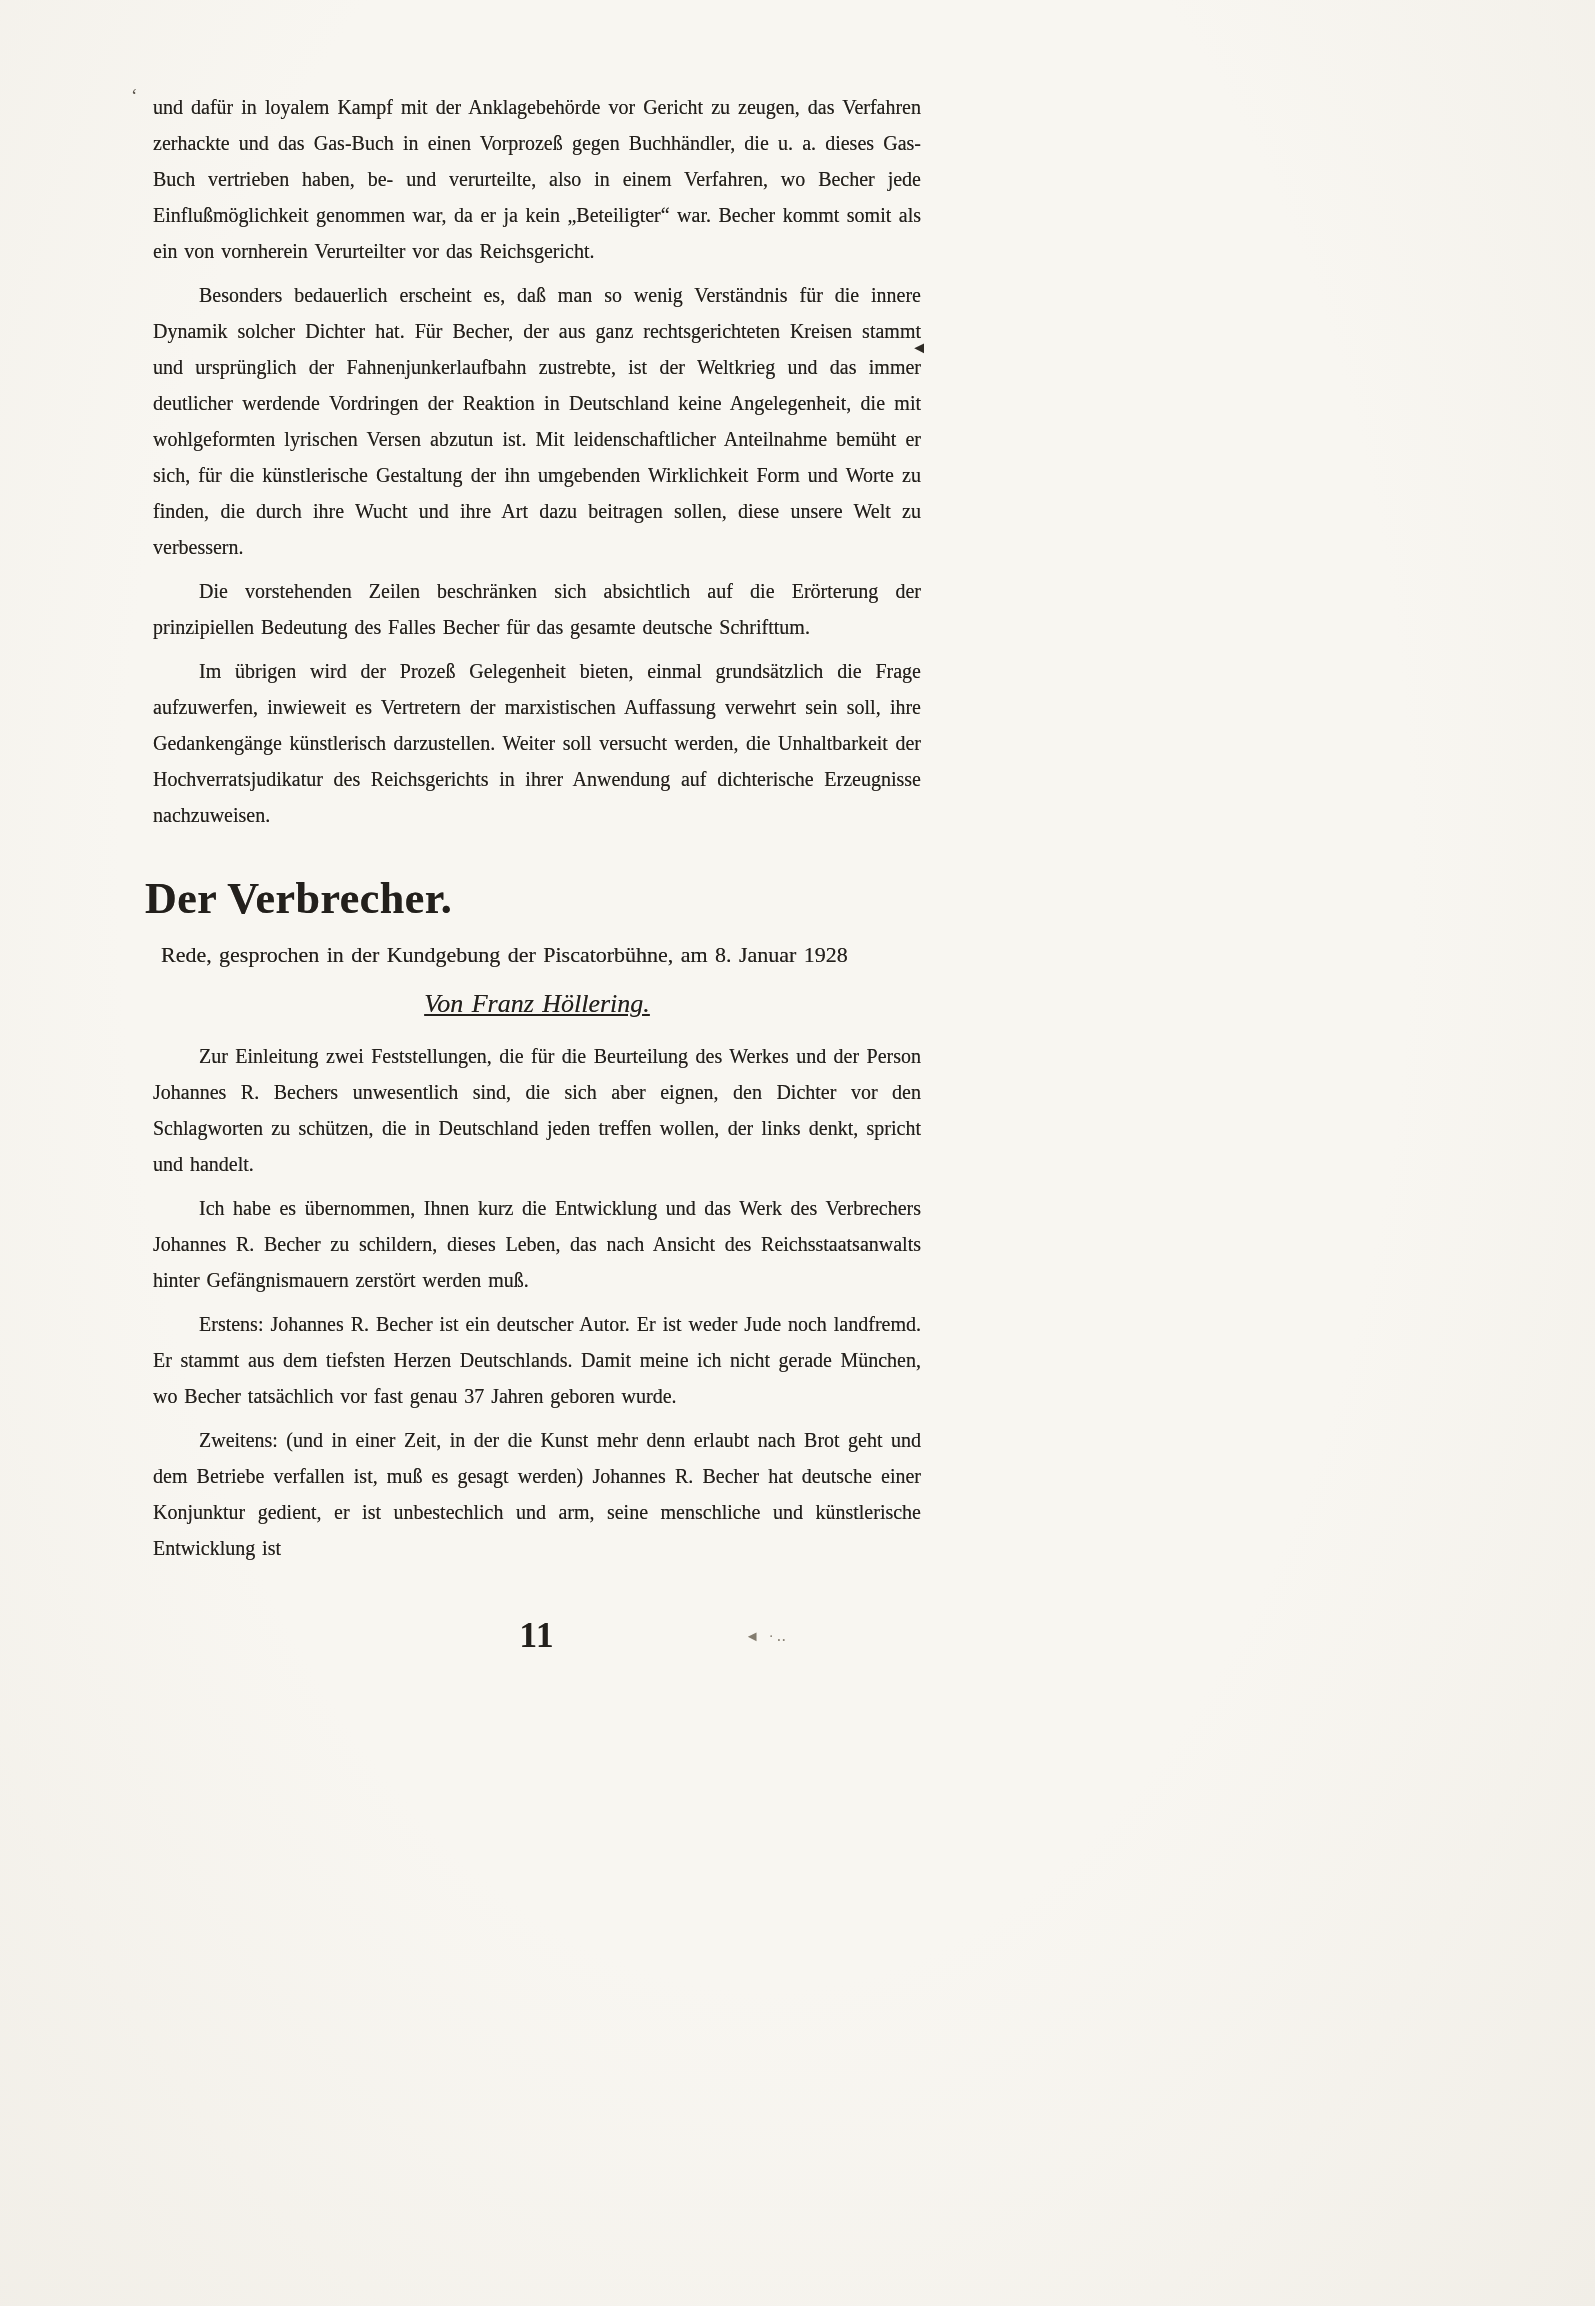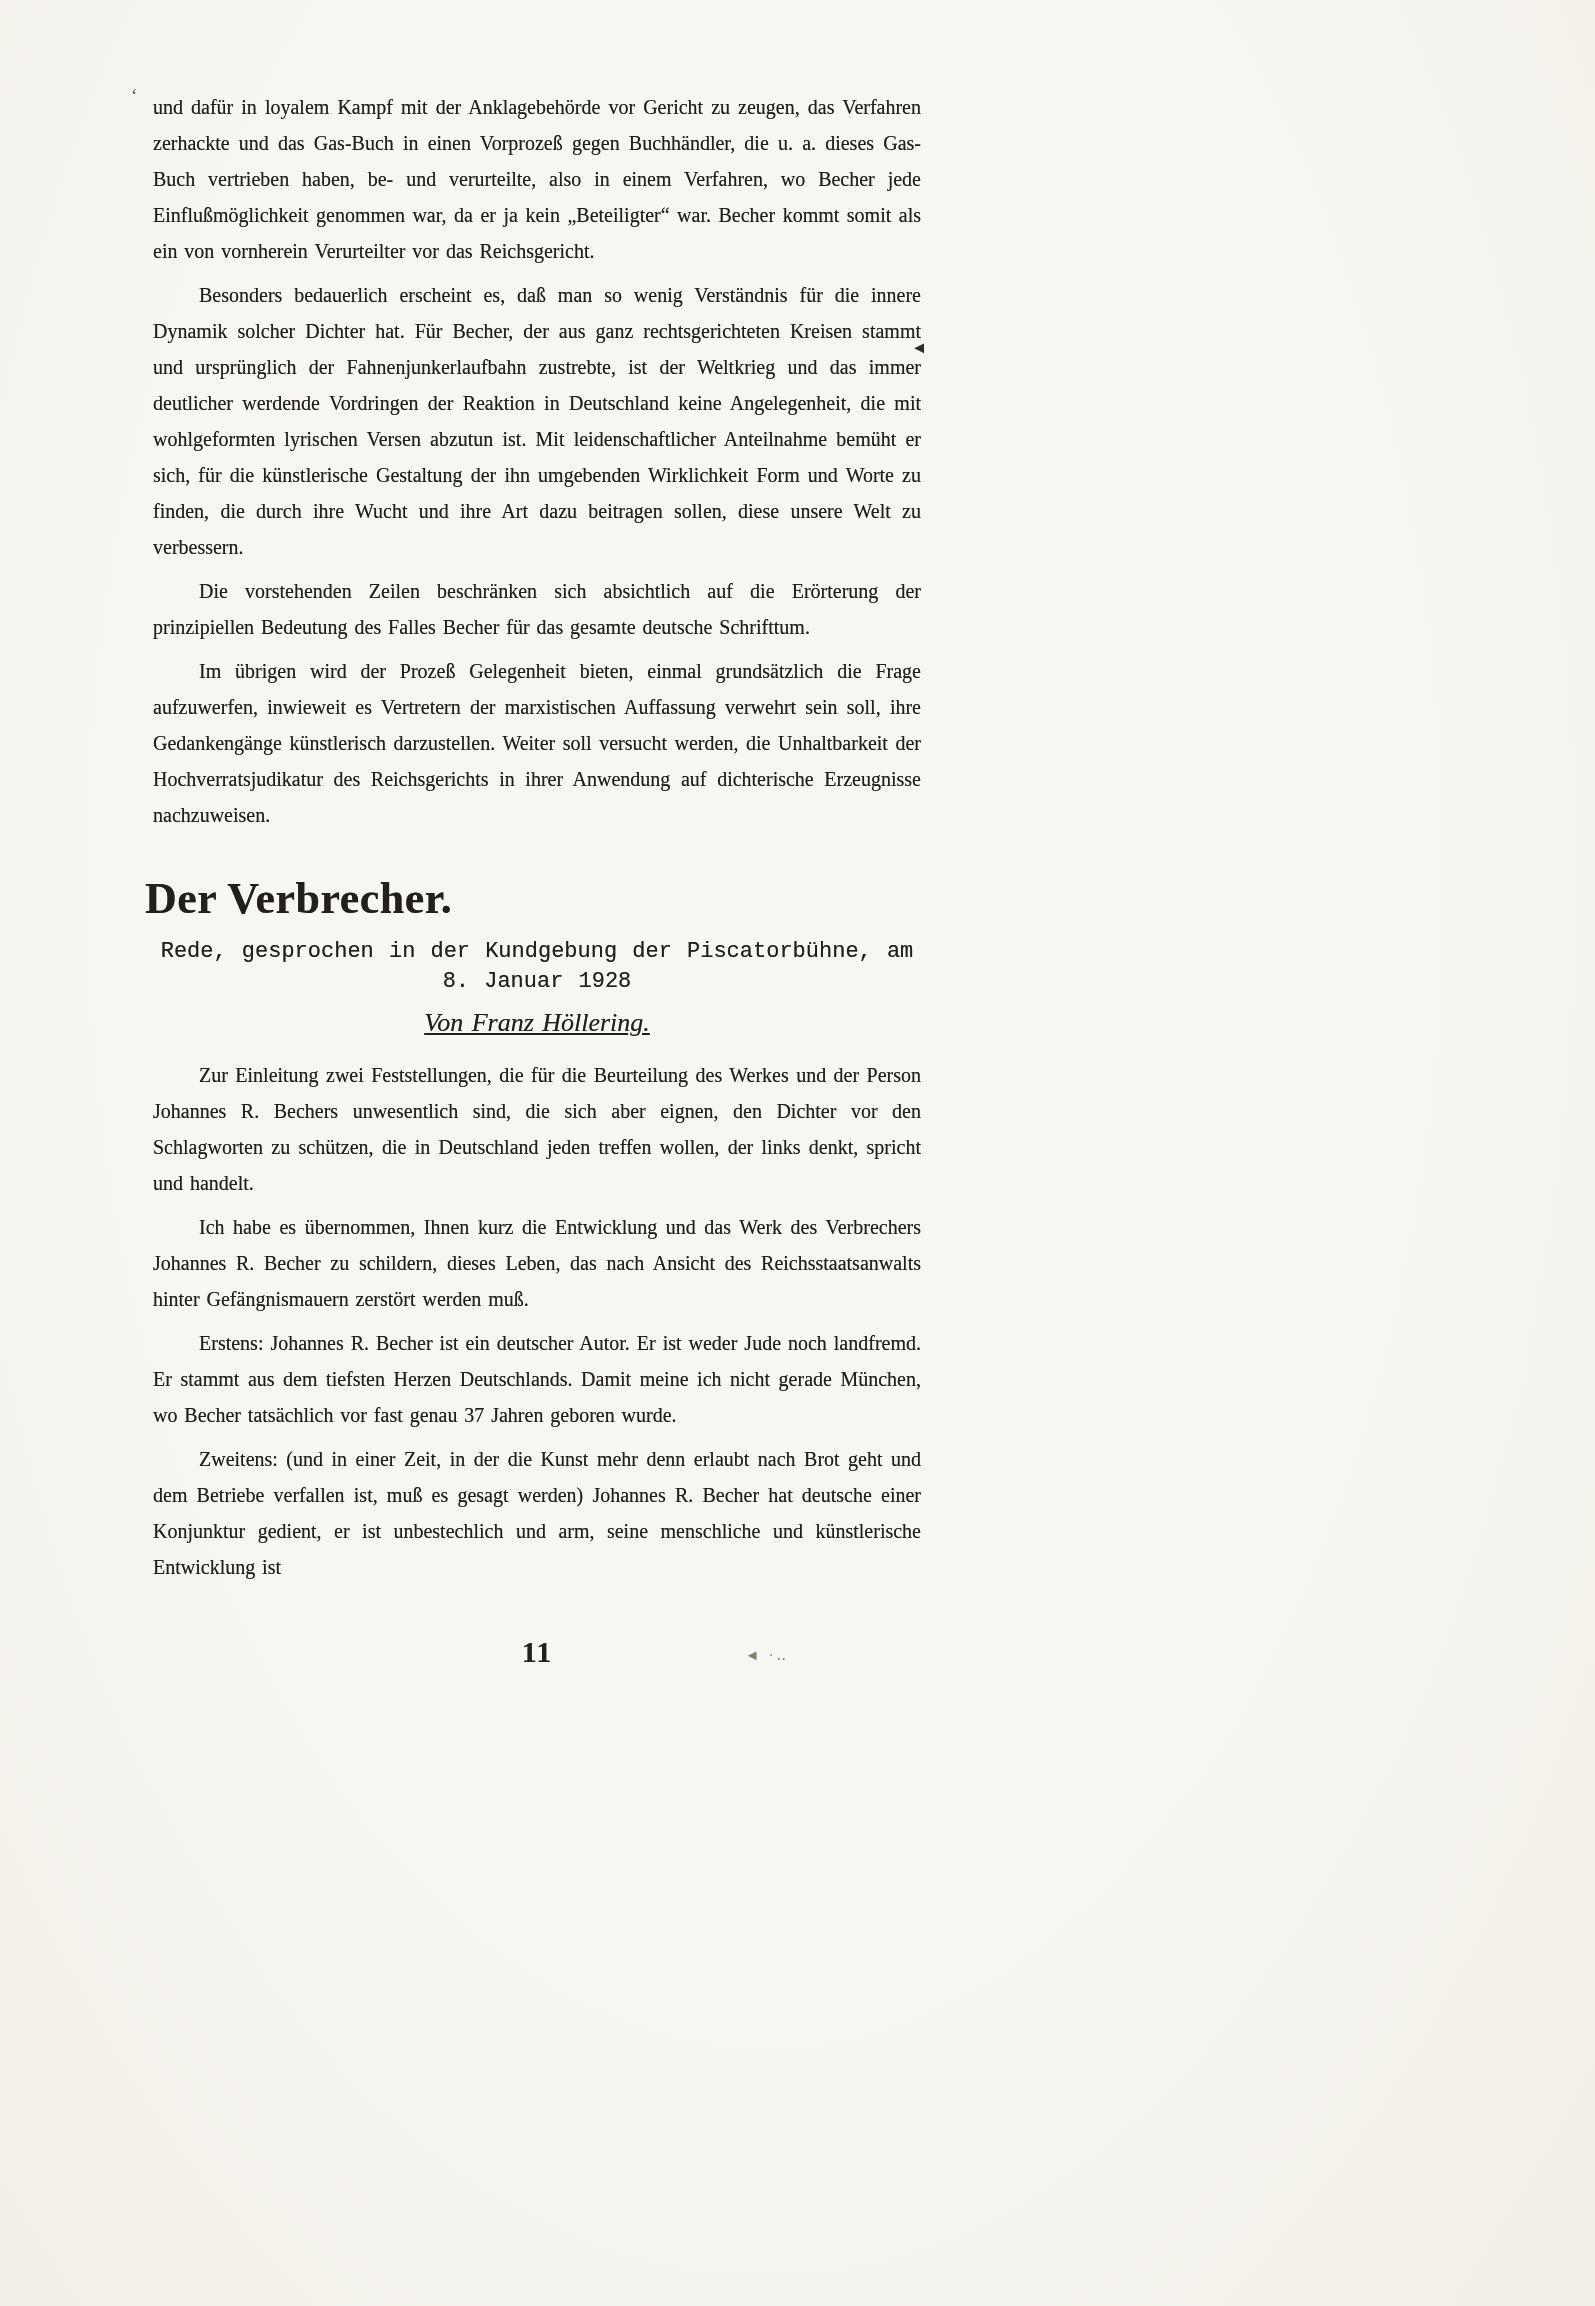--- a/index.html
+++ b/index.html
@@ -40,39 +40,38 @@
     margin: 41px 0 13px 0;
     font-size: 44px;
     line-height: 50px;
     font-weight: 700;
     letter-spacing: 0.5px;
     text-shadow: 0 0 0.5px rgba(25, 20, 15, 0.6);
   }
   p.subtitle {
     font-size: 22px !important;
     line-height: 30px !important;
-    text-align: center;
-    margin: 8px !important;
-    font-family: Liberation Mono, monospace;
+    text-align: left;
+    margin: 16px !important;
   }
   p.byline {
     font-size: 26px !important;
     line-height: 35px !important;
     font-style: italic;
     text-align: center;
     margin: 2.9px 0 17.4px 0 !important;
     text-decoration: underline;
   }
   .footer {
     position: relative;
     margin-top: 50px;
     text-align: center;
   }
   .pagenum {
-    font-size: 30px;
+    font-size: 35px;
     font-weight: 700;
     letter-spacing: 1px;
     text-shadow: 0 0 0.5px rgba(25, 20, 15, 0.6);
   }
   .footer-mark {
     position: absolute;
     right: 140px;
     top: 11.6px;
     font-size: 14.5px;
     color: #837c6f;

